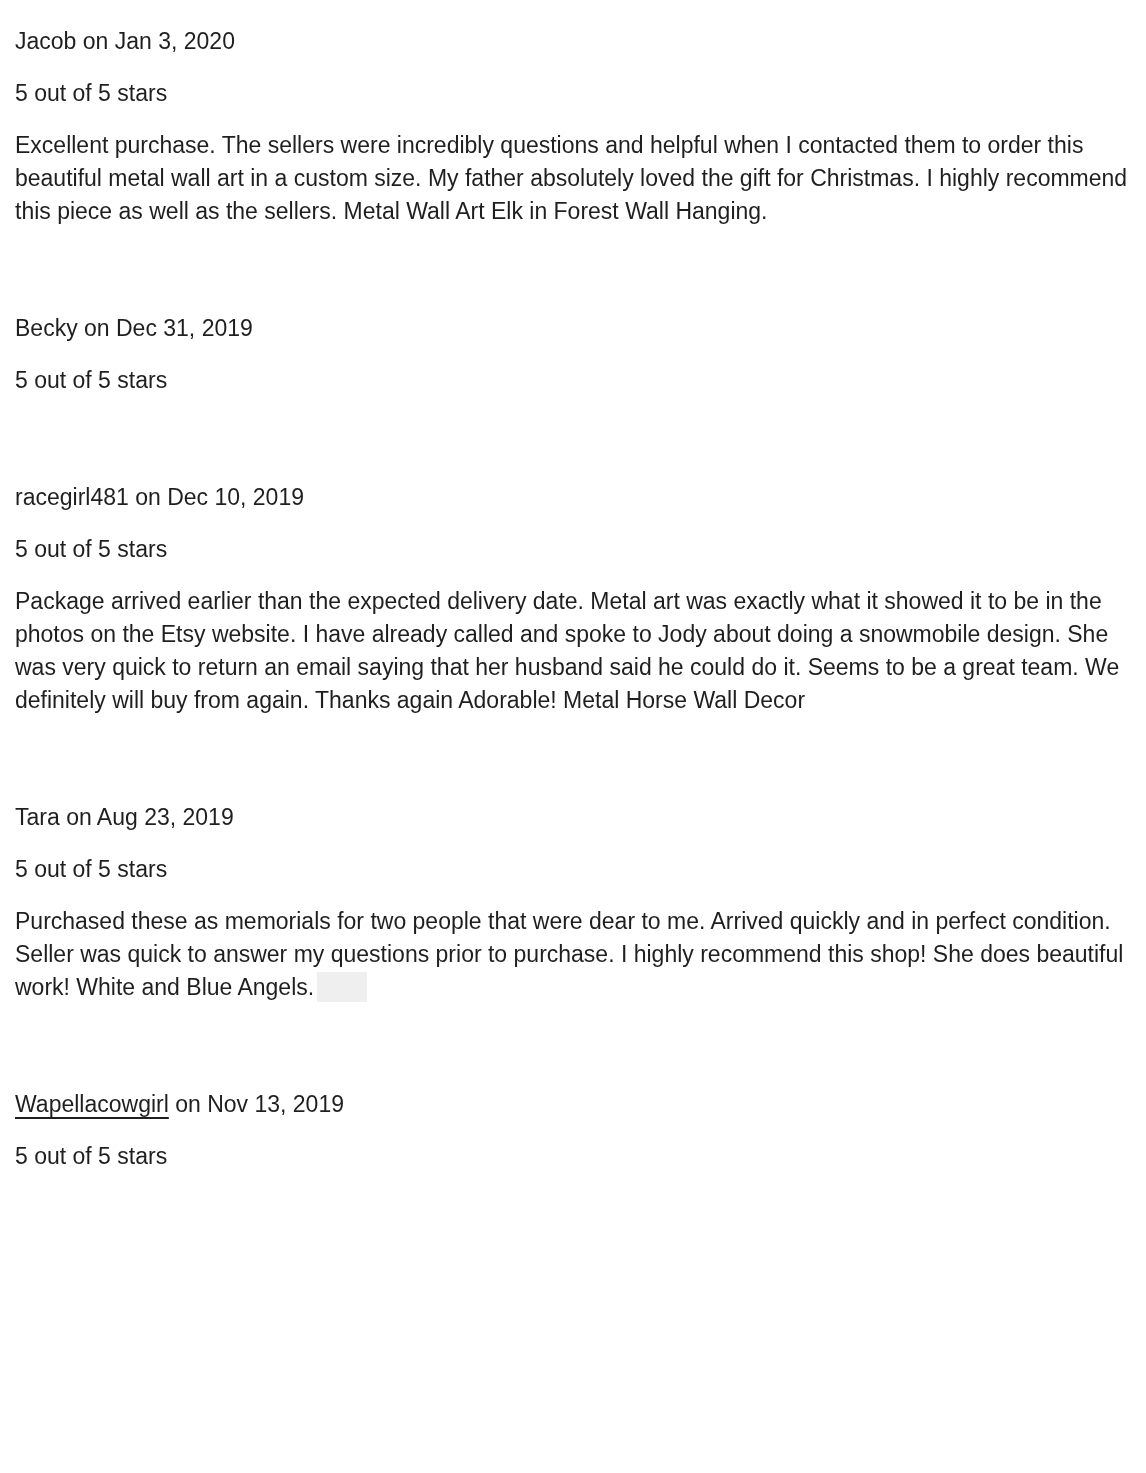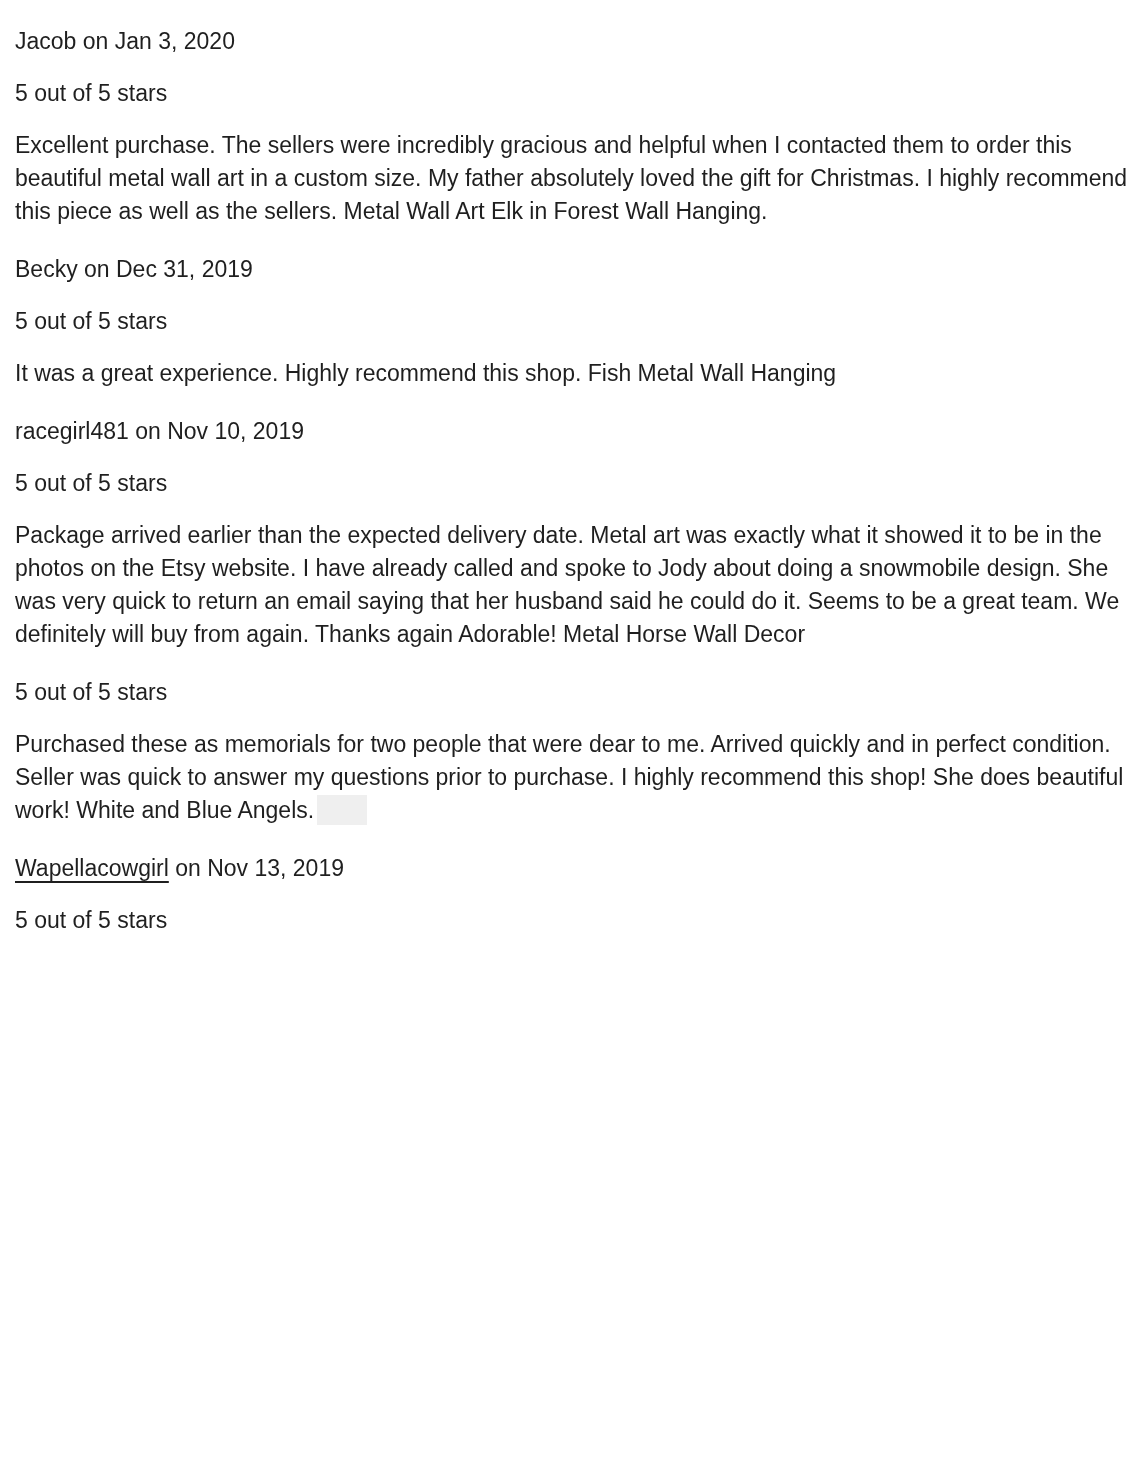--- a/index.html
+++ b/index.html
@@ -12,21 +12,21 @@
     font-size: 23px;
     line-height: 33px;
     color: #1f1f1f;
     -webkit-font-smoothing: antialiased;
   }
   .page {
     width: 1116px;
     padding: 25px 32px 20px 15px;
     background: #ffffff;
   }
-  .review { margin-top: 25px; }
+  .review { margin-top: 84px; }
   .review:first-child { margin-top: 0; }
   p { margin: 0 0 19px 0; }
   .misspelled {
     text-decoration-line: underline;
     text-decoration-style: wavy;
     text-decoration-color: #e03b2e;
     text-decoration-thickness: 1px;
     text-underline-offset: 5px;
     text-decoration: underline;
   }
@@ -40,36 +40,36 @@
   }
 </style>
 </head>
 <body>
 
 <div class="page">
 
   <section class="review">
     <p>Jacob on Jan 3, 2020</p>
     <p>5 out of 5 stars</p>
-    <p>Excellent purchase. The sellers were incredibly gracious and helpful when I contacted them to order this beautiful metal wall art in a custom size. My father absolutely loved the gift for Christmas. I highly recommend this piece as well as the sellers. Metal Wall Art Elk in Forest Wall Hanging.</p>
+    <p>Excellent purchase. The sellers were incredibly questions and helpful when I contacted them to order this beautiful metal wall art in a custom size. My father absolutely loved the gift for Christmas. I highly recommend this piece as well as the sellers. Metal Wall Art Elk in Forest Wall Hanging.</p>
   </section>
 
   <section class="review">
     <p>Becky on Dec 31, 2019</p>
     <p>5 out of 5 stars</p>
-    <p>It was a great experience. Highly recommend this shop. Fish Metal Wall Hanging</p>
   </section>
 
   <section class="review">
-    <p>racegirl481 on Nov 10, 2019</p>
+    <p>racegirl481 on Dec 10, 2019</p>
     <p>5 out of 5 stars</p>
     <p>Package arrived earlier than the expected delivery date. Metal art was exactly what it showed it to be in the photos on the Etsy website. I have already called and spoke to Jody about doing a snowmobile design. She was very quick to return an email saying that her husband said he could do it. Seems to be a great team. We definitely will buy from again. Thanks again Adorable! Metal Horse Wall Decor</p>
   </section>
 
   <section class="review">
+    <p>Tara on Aug 23, 2019</p>
     <p>5 out of 5 stars</p>
     <p><span>Purchased these as memorials for two people that were dear to me. Arrived quickly and in perfect condition. Seller was quick to answer my questions prior to purchase. I highly recommend this shop! She does beautiful work! White and Blue Angels.</span><span class="hl-box"></span></p>
   </section>
 
   <section class="review">
     <p><span class="misspelled">Wapellacowgirl</span><span> on Nov 13, 2019</span></p>
     <p>5 out of 5 stars</p>
   </section>
 
 </div>

